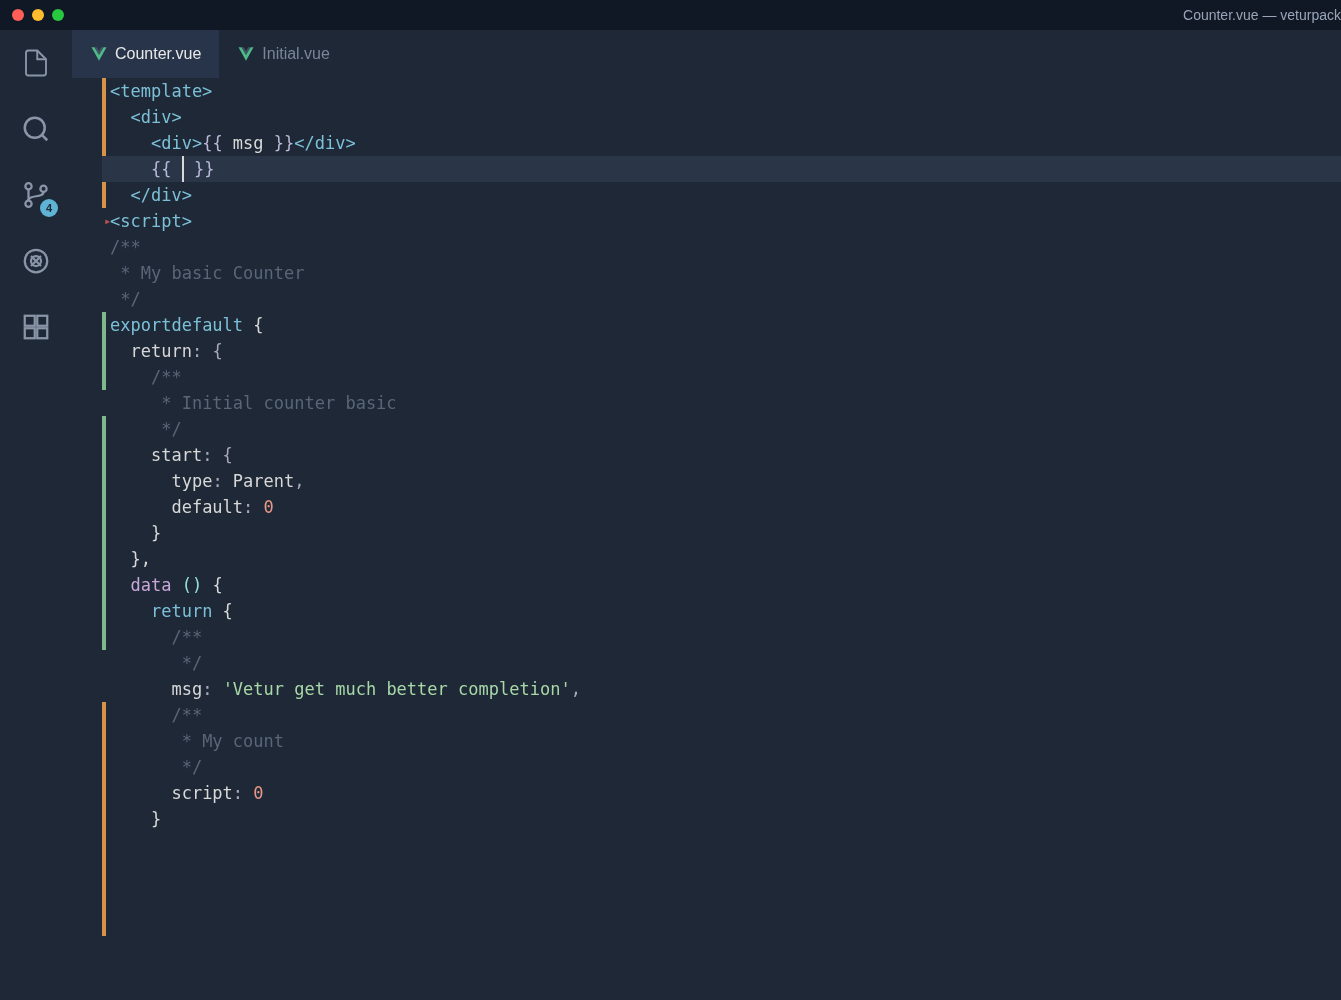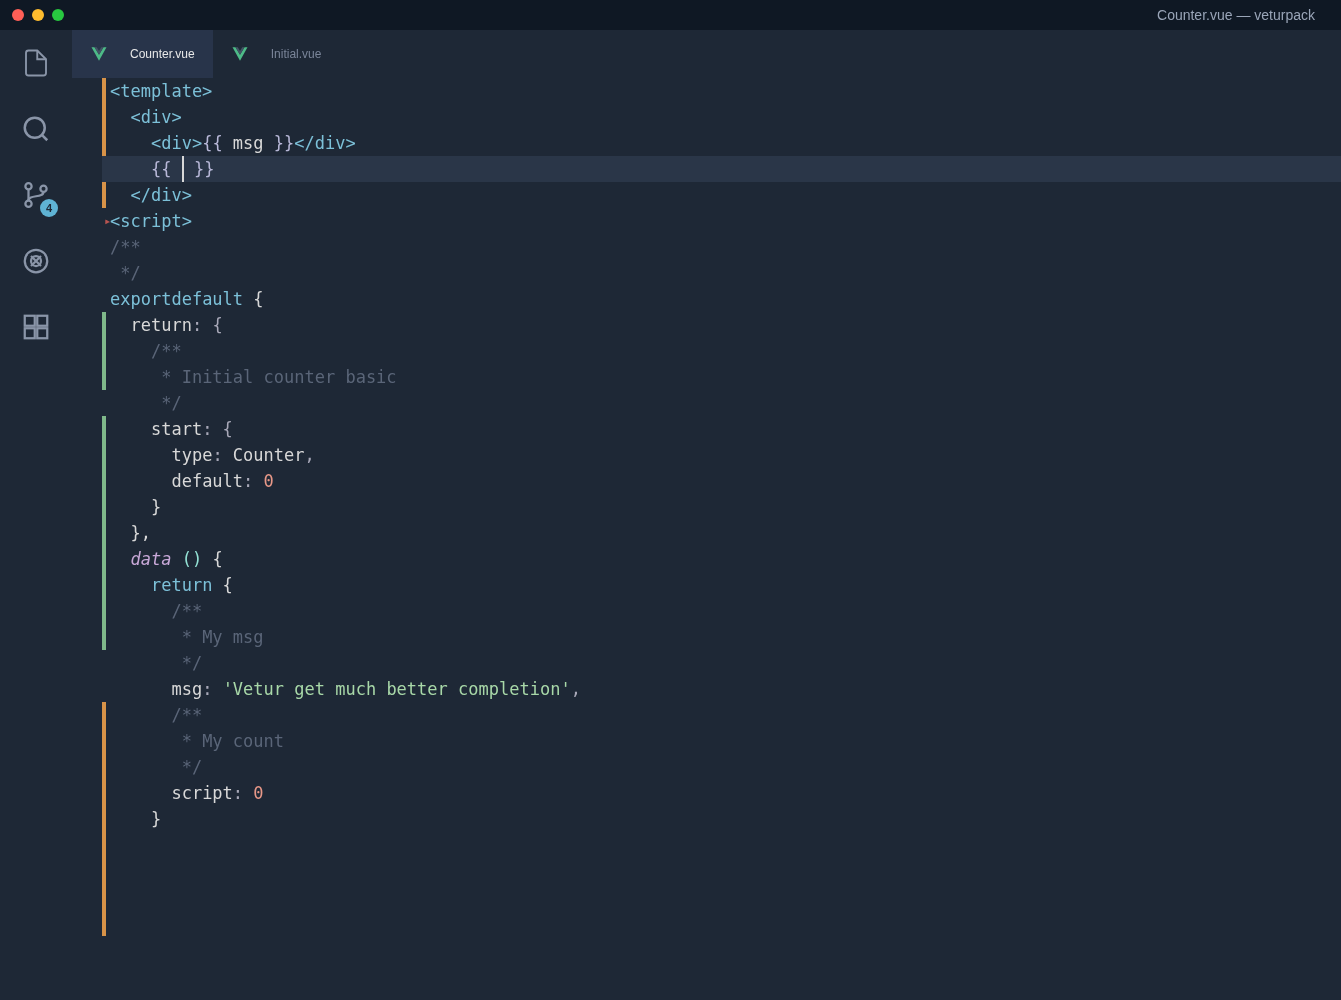--- a/index.html
+++ b/index.html
@@ -26,21 +26,21 @@
 .win-btn {
   width: 12px;
   height: 12px;
   border-radius: 50%;
 }
 .win-close { background: #ff5f57; }
 .win-min { background: #febc2e; }
 .win-max { background: #28c840; }
 .title-text {
   position: absolute;
-  right: 26px;
+  right: 0;
   color: #9aa5b8;
   font-size: 14px;
 }
 .main-area {
   display: flex;
   height: calc(100% - 30px);
 }
 .activity-bar {
   width: 72px;
   background: #1e2836;
@@ -83,23 +83,23 @@
 }
 .tabs {
   display: flex;
   background: #1e2836;
   height: 48px;
 }
 .tab {
   display: flex;
   align-items: center;
   padding: 0 18px;
-  gap: 22px;
+  gap: 7px;
   color: #7a8599;
-  font-size: 12px;
+  font-size: 16px;
   cursor: pointer;
 }
 .tab.active {
   background: #28344a;
   color: #e8e8e8;
 }
 .vue-icon {
   width: 18px;
   height: 18px;
   display: inline-block;
@@ -134,21 +134,21 @@
   color: #b85450;
   font-size: 12px;
 }
 .tag { color: #7cc0d8; }
 .brace-tmpl { color: #b8b8d8; }
 .var { color: #d8d8d8; }
 .cursor { border-left: 2px solid #d8d8d8; }
 .comment { color: #5a6578; font-style: normal; }
 .keyword { color: #7cc0d8; }
 .prop { color: #d8d8d8; }
-.func { color: #c8a8d8; font-style: italic; }
+.func { color: #c8a8d8; }
 .paren { color: #94e2d5; }
 .brace { color: #d8d8d8; }
 .string { color: #a8d8a8; }
 .number { color: #e89888; }
 .type { color: #d8d8d8; }
 .punct { color: #a8a8b8; }
 </style>
 </head>
 <body>
 
@@ -232,35 +232,35 @@
 
       <div class="cline"><span class="tag">&lt;template&gt;</span></div>
       <div class="cline"><span>  </span><span class="tag">&lt;div&gt;</span></div>
       <div class="cline"><span>    </span><span class="tag">&lt;div&gt;</span><span class="brace-tmpl">{{ </span><span class="var">msg</span><span class="brace-tmpl"> }}</span><span class="tag">&lt;/div&gt;</span></div>
       <div class="cline current"><span>    </span><span class="brace-tmpl">{{ </span><span class="cursor"></span><span class="brace-tmpl"> }}</span></div>
       <div class="cline"><span>  </span><span class="tag">&lt;/div&gt;</span></div>
       <div class="cline"> </div>
       <div class="cline"><span class="expand-arrow">▸</span><span class="tag">&lt;script&gt;</span></div>
       <div class="cline"> </div>
       <div class="cline"><span class="comment">/**</span></div>
+      <div class="cline"><span class="comment"> * My basic Counter</span></div>
       <div class="cline"><span class="comment"> */</span></div>
       <div class="cline"><span class="keyword">export</span> <span class="keyword">default</span><span class="brace"> {</span></div>
       <div class="cline"><span>  </span><span class="prop">return</span><span class="punct">: {</span></div>
       <div class="cline"><span>    </span><span class="comment">/**</span></div>
       <div class="cline"><span>    </span><span class="comment"> * Initial counter basic</span></div>
       <div class="cline"><span>    </span><span class="comment"> */</span></div>
       <div class="cline"><span>    </span><span class="prop">start</span><span class="punct">: {</span></div>
-      <div class="cline"><span>      </span><span class="prop">type</span><span class="punct">: </span><span class="type">Counter</span><span class="punct">,</span></div>
+      <div class="cline"><span>      </span><span class="prop">type</span><span class="punct">: </span><span class="type">Parent</span><span class="punct">,</span></div>
       <div class="cline"><span>      </span><span class="prop">default</span><span class="punct">: </span><span class="number">0</span></div>
       <div class="cline"><span>    </span><span class="brace">}</span></div>
       <div class="cline"><span>  </span><span class="brace">},</span></div>
       <div class="cline"><span>  </span><span class="func">data</span><span class="paren"> () </span><span class="brace">{</span></div>
       <div class="cline"><span>    </span><span class="keyword">return</span><span class="brace"> {</span></div>
       <div class="cline"><span>      </span><span class="comment">/**</span></div>
-      <div class="cline"><span>      </span><span class="comment"> * My msg</span></div>
       <div class="cline"><span>      </span><span class="comment"> */</span></div>
       <div class="cline"><span>      </span><span class="prop">msg</span><span class="punct">: </span><span class="string">'Vetur get much better completion'</span><span class="punct">,</span></div>
       <div class="cline"><span>      </span><span class="comment">/**</span></div>
       <div class="cline"><span>      </span><span class="comment"> * My count</span></div>
       <div class="cline"><span>      </span><span class="comment"> */</span></div>
       <div class="cline"><span>      </span><span class="prop">script</span><span class="punct">: </span><span class="number">0</span></div>
       <div class="cline"><span>    </span><span class="brace">}</span></div>
     </div>
   </div>
 </div>

